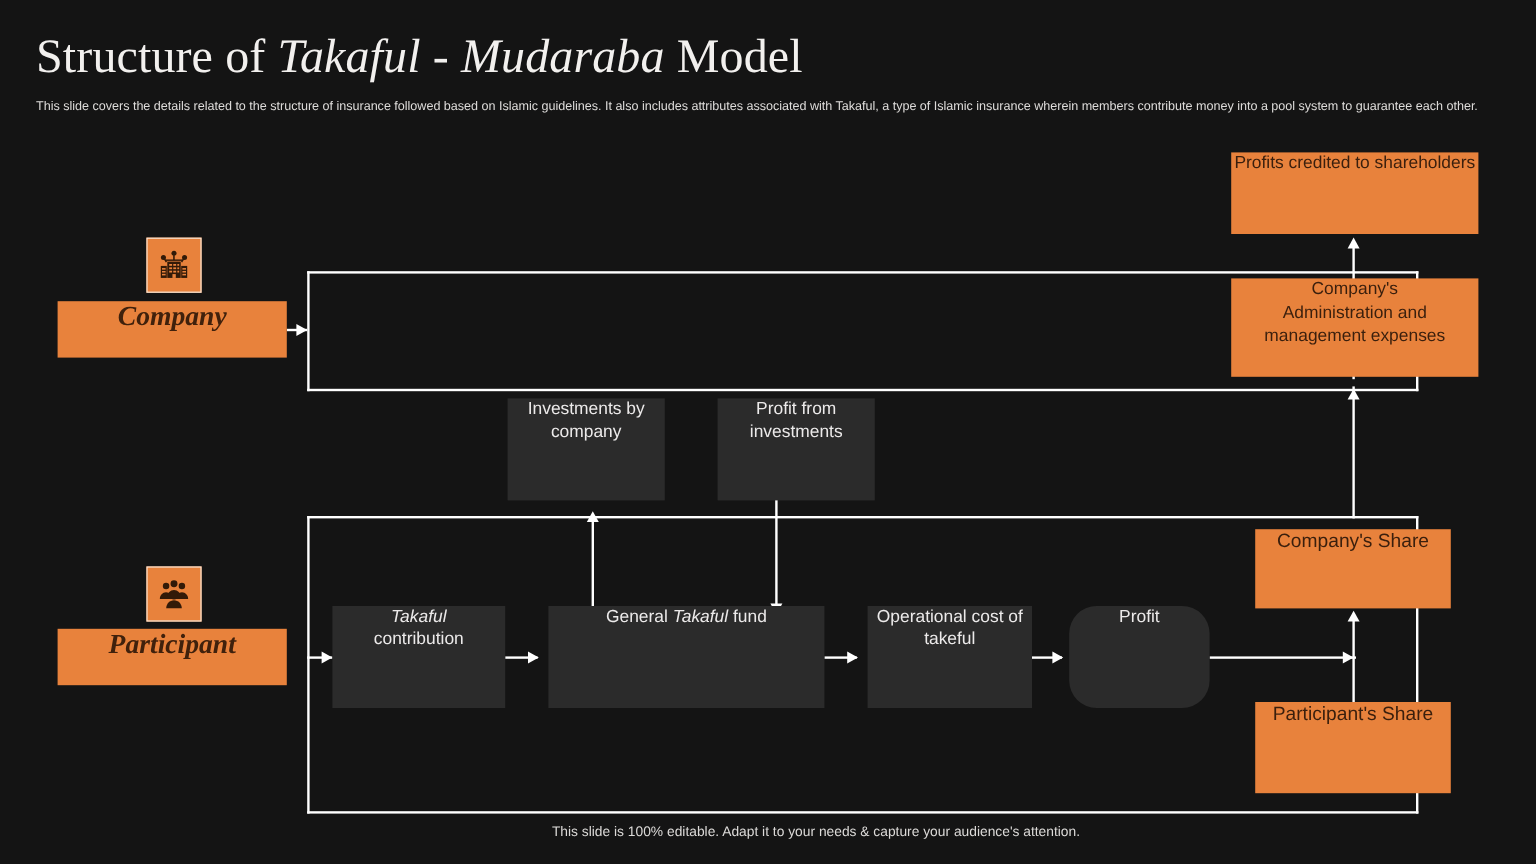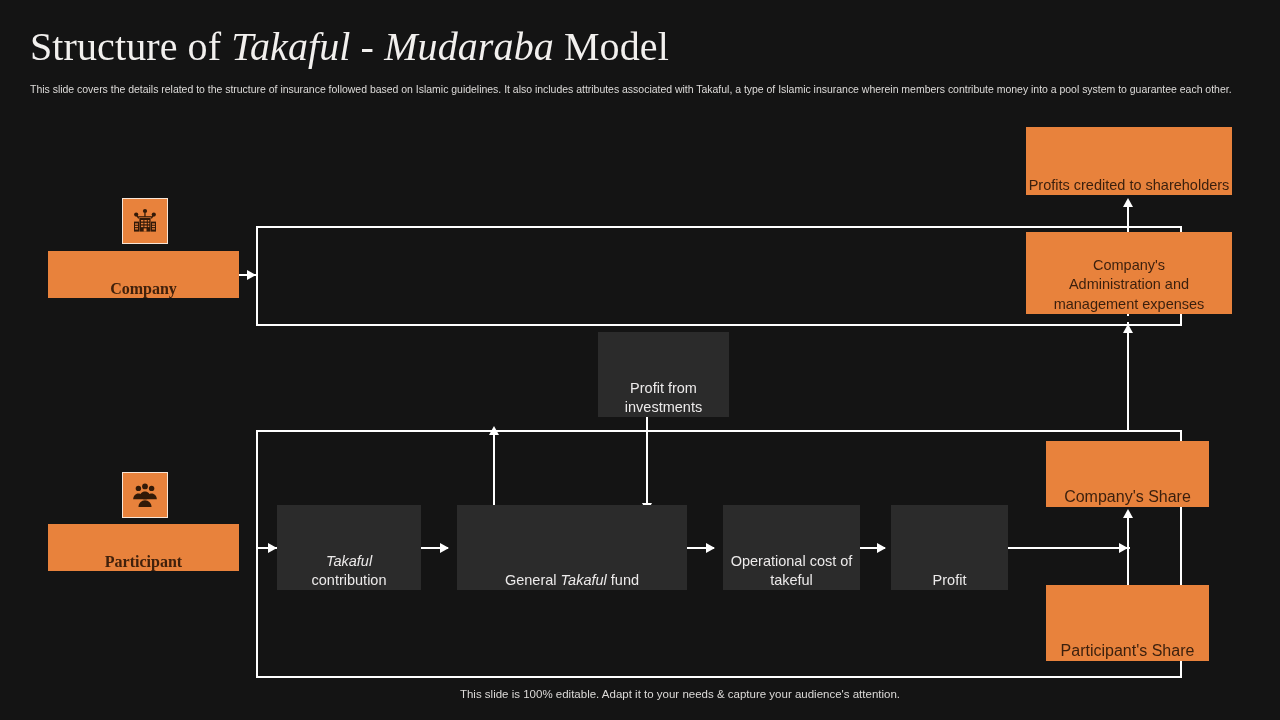--- a/index.html
+++ b/index.html
@@ -27,37 +27,38 @@
     color: #dedcda; letter-spacing: -0.02px;
   }
   #footer {
     position: absolute; left: 0; top: 688px; width: 1280px;
     text-align: center; font-size: 11.5px; color: #dcdad8; margin-left: 40px;
   }
 
   
   .box {
     position: absolute; box-sizing: border-box;
-    display: flex; align-items: flex-end; justify-content: center;
+    display: flex; align-items: flex-start; justify-content: center;
     text-align: center;
   }
   .orange {
     background: #e8823c; color: #3a1f0d;
   }
   .gray {
     background: #2b2b2b; color: #eceaea;
     font-size: 14.5px; line-height: 19px;
   }
   .it { font-style: italic; }
 
   
   .role {
     font-family: "Liberation Serif", serif;
-    font-weight: bold; font-size: 16px;
+    font-weight: bold; font-size: 23px;
     color: #40210c;
+    font-style: italic;
   }
   .icon-tile {
     position: absolute; box-sizing: border-box;
     background: #e8823c; border: 1px solid #f7e6d8;
     display: flex; align-items: center; justify-content: center;
   }
 
   
   .oc { font-size: 14.5px; line-height: 19.5px; color: #3a1f0d; }
   .os { font-size: 16px; line-height: 21px; color: #3a1f0d; }
@@ -193,36 +194,39 @@
   </div>
 
   <div class="box orange os" style="left:1046px; top:441px; width:163px; height:66px;">
     <span>Company's Share</span>
   </div>
 
   <div class="box orange os" style="left:1046px; top:585px; width:163px; height:76px;">
     <span>Participant's Share</span>
   </div>
 
+  <div class="box gray" style="left:423px; top:332px; width:131px; height:85px;">
+    <span>Investments  by company</span>
+  </div>
 
   <div class="box gray" style="left:598px; top:332px; width:131px; height:85px;">
     <span>Profit from investments</span>
   </div>
 
   <div class="box gray" style="left:277px; top:505px; width:144px; height:85px;">
     <span><span class="it">Takaful</span><br><span>contribution</span></span>
   </div>
 
   <div class="box gray" style="left:457px; top:505px; width:230px; height:85px;">
     <span><span>General </span><span class="it">Takaful</span><span> fund</span></span>
   </div>
 
   <div class="box gray" style="left:723px; top:505px; width:137px; height:85px;">
     <span>Operational cost of takeful</span>
   </div>
 
-  <div class="box gray" style="left:891px; top:505px; width:117px; height:85px;">
+  <div class="box gray" style="left:891px; top:505px; width:117px; height:85px;border-radius:23px;">
     <span>Profit</span>
   </div>
 
   <div id="footer">This slide is 100% editable. Adapt it to your needs &amp; capture your audience's attention.</div>
 
 </div>
 
 </body></html>

